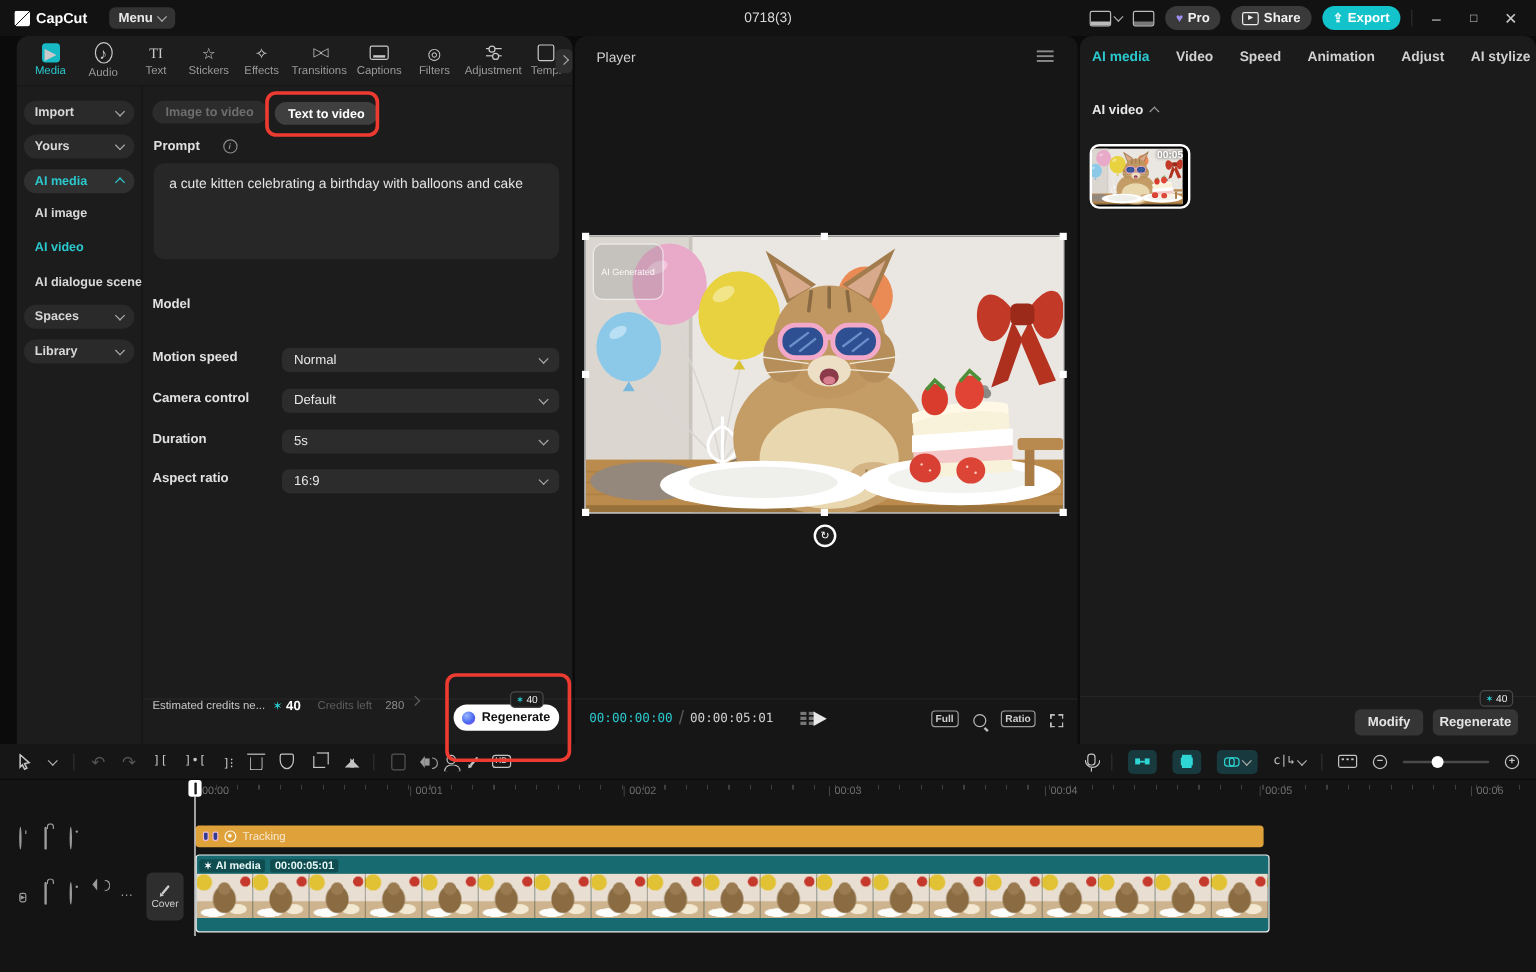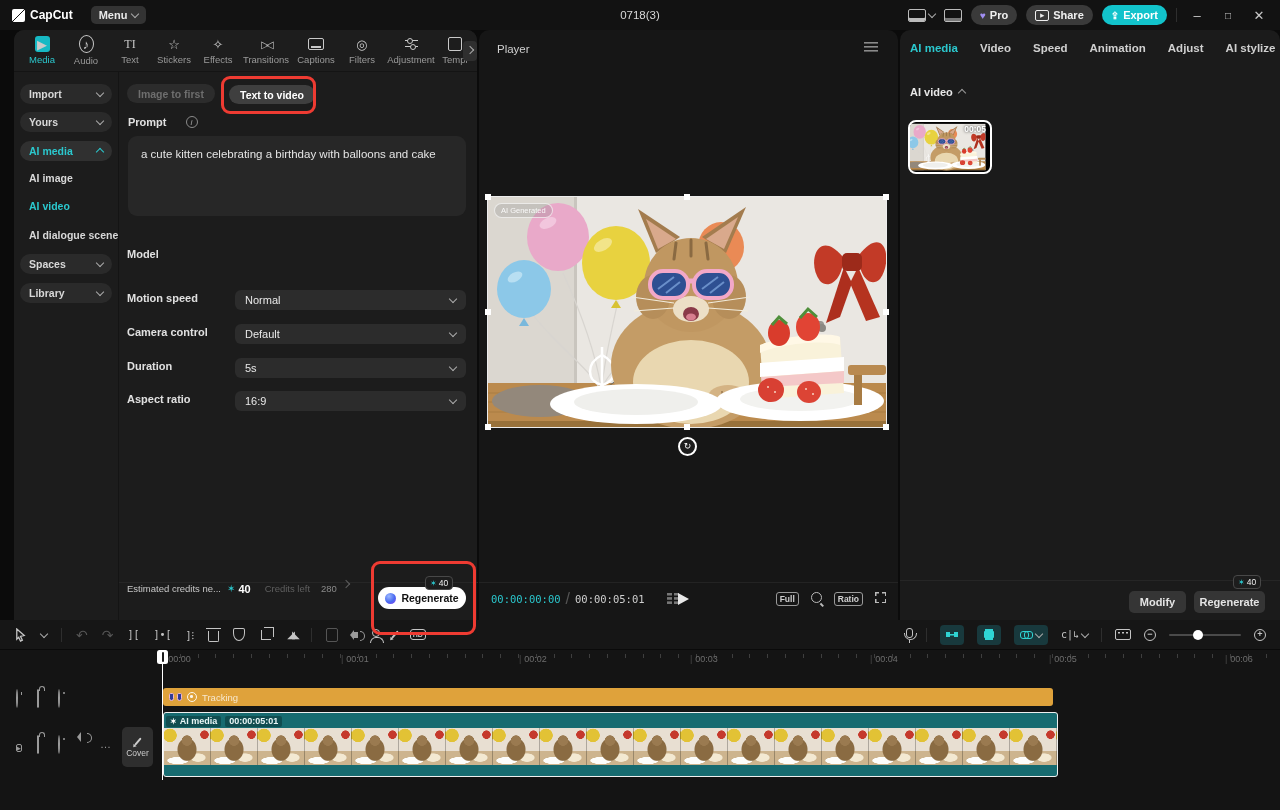--- a/index.html
+++ b/index.html
@@ -69,21 +69,21 @@
   
   #player-col{position:absolute;left:479px;top:30px;width:419px;height:590px;background:#161616;border-radius:10px 10px 0 0}
   #player-title{position:absolute;left:18px;top:13px;font-size:11.5px;color:#cfcfcf}
   #player-menu{position:absolute;right:20px;top:12px;width:14px;height:10px;
      background:linear-gradient(#8a8a8a,#8a8a8a) 0 0/14px 1.6px no-repeat,
      linear-gradient(#8a8a8a,#8a8a8a) 0 4px/14px 1.6px no-repeat,
      linear-gradient(#8a8a8a,#8a8a8a) 0 8px/14px 1.6px no-repeat}
   #stage{position:absolute;left:9px;top:167px;width:398px;height:230px;outline:1.5px solid #ececec}
   #stage svg{display:block}
   .handle{position:absolute;width:6px;height:6px;background:#fff;z-index:4}
-  #watermark{position:absolute;left:6px;top:6px;height:13px;padding:0 6px;border:1px solid rgba(255,255,255,.65);border-radius:8px;background:rgba(130,130,130,.25);color:rgba(255,255,255,.9);font-size:7.5px;display:flex;align-items:center}
+  #watermark{position:absolute;left:6px;top:6px;height:13px;padding:16px 6px;border:1px solid rgba(255,255,255,.65);border-radius:8px;background:rgba(130,130,130,.25);color:rgba(255,255,255,.9);font-size:7.5px;display:flex;align-items:center}
   #rotate-handle{position:absolute;left:199px;top:407px;width:15px;height:15px;border-radius:50%;background:#1d1d1d;border:2px solid #fff;color:#fff;font-size:9px;line-height:14px;text-align:center}
   #player-controls{position:absolute;left:0;bottom:5px;width:419px;height:33px;border-top:1px solid #232323;display:flex;align-items:center;padding:0 12px;box-sizing:border-box}
   .tcode{font-family:"DejaVu Sans Mono",monospace;font-size:10.5px}
   .play-tri{width:0;height:0;border-left:11px solid #e8e8e8;border-top:6.5px solid transparent;border-bottom:6.5px solid transparent}
   .badge-btn{border:1px solid #9a9a9a;border-radius:3px;color:#cfcfcf;font-size:8.5px;font-weight:bold;padding:1px 3px}
   .loupe{width:9px;height:9px;border:1.5px solid #bbb;border-radius:50%;position:relative}
   .loupe:after{content:"";position:absolute;right:-3px;bottom:-3px;width:4px;height:1.5px;background:#bbb;transform:rotate(45deg)}
   .expand-ic{width:11px;height:11px;background:
     linear-gradient(#bbb,#bbb) 0 0/4px 1.5px,linear-gradient(#bbb,#bbb) 0 0/1.5px 4px,
     linear-gradient(#bbb,#bbb) 100% 0/4px 1.5px,linear-gradient(#bbb,#bbb) 100% 0/1.5px 4px,
@@ -379,21 +379,21 @@
         <span>Spaces</span>
         <span class="chev"></span>
       </div>
     <div class="sb-pill" style="top:253px">
         <span>Library</span>
         <span class="chev"></span>
       </div>
   </nav>
 
   <section id="genpanel">
-    <div class="gtab inactive" style="left:8px;top:12px">Image to first</div>
+    <div class="gtab inactive" style="left:8px;top:12px">Image to video</div>
     <div class="gtab active" style="left:110px;top:13px">Text to video</div>
     <div class="prompt-label">
         <span>Prompt</span>
         <span class="info-ic">i</span>
       </div>
     <textarea id="prompt-box" readonly="" style="">a cute kitten celebrating a birthday with balloons and cake</textarea>
 
     <div class="frow-label" style="top:176px">Model</div>
 
     <div class="frow-label" style="top:220px">Motion speed</div>
@@ -461,21 +461,21 @@
 
   <div id="player-controls">
     <span class="tcode" style="color:#2bc8ce">00:00:00:00</span>
     <span style="color:#555;margin:0 5px">/</span>
     <span class="tcode" style="color:#cfcfcf">00:00:05:01</span>
     <span class="frames-ic" style="margin-left:22px">
         <i></i>
         <i></i>
       </span>
     <span class="play-tri" style="position:absolute;left:199px"></span>
-    <span style="margin-left:auto;display:flex;align-items:flex-start;gap:12px">
+    <span style="margin-left:auto;display:flex;align-items:flex-end;gap:12px">
       <span class="badge-btn">Full</span>
       <span class="loupe"></span>
       <span class="badge-btn">Ratio</span>
       <span class="expand-ic"></span>
     </span>
   </div>
 </div>
 
 <div id="right-col">
   <div id="right-tabs">

